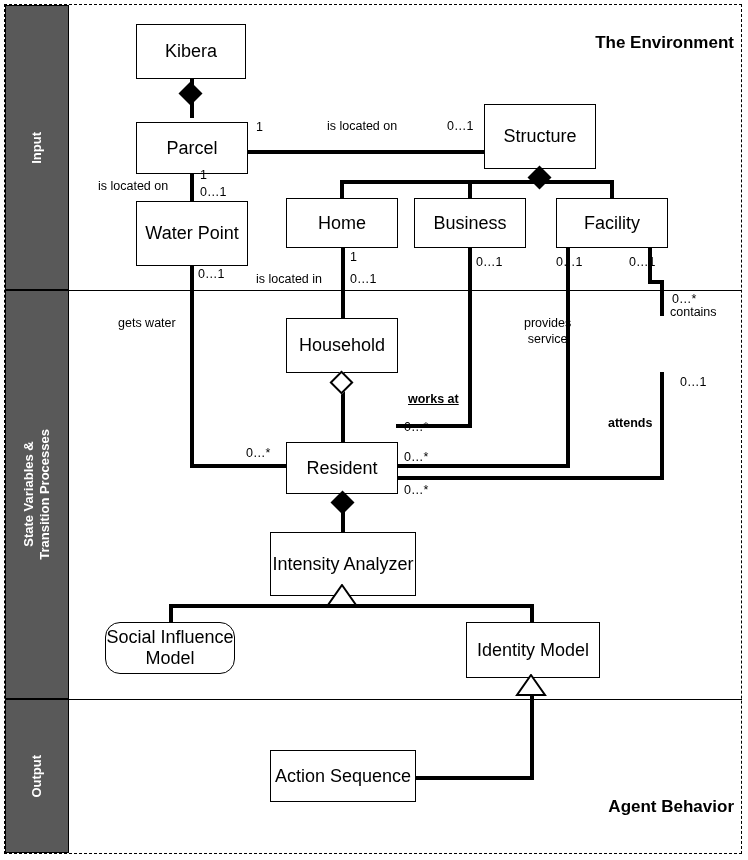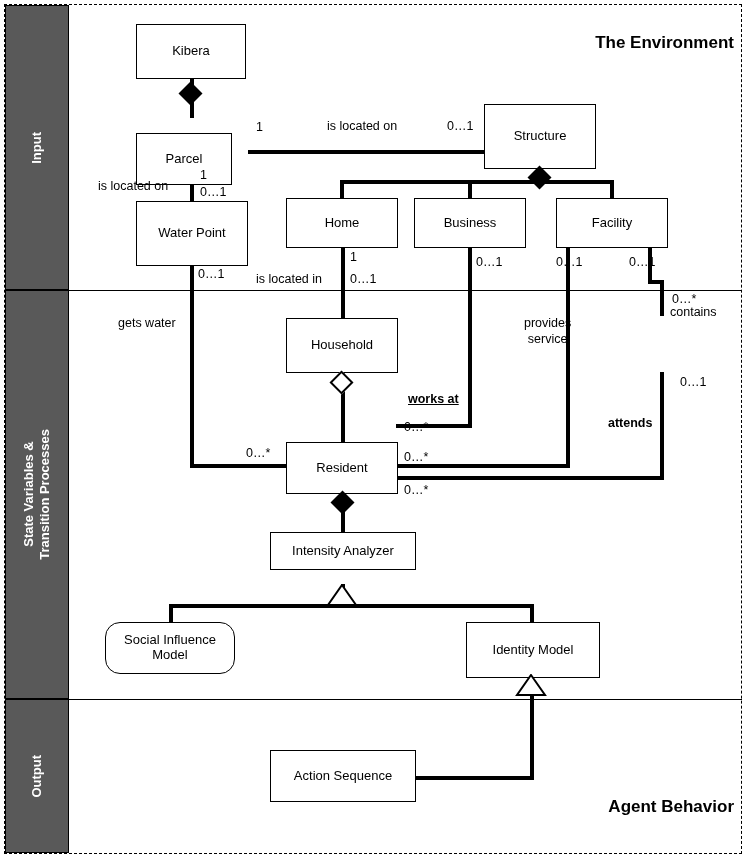--- a/index.html
+++ b/index.html
@@ -51,21 +51,21 @@
   }
   .node {
     position: absolute;
     background: #ffffff;
     border: 1.5px solid #000;
     box-sizing: border-box;
     display: flex;
     align-items: center;
     justify-content: center;
     text-align: center;
-    font-size: 13px;
+    font-size: 18px;
     color: #000;
     line-height: 1.15;
     white-space: pre-line;
     z-index: 6;
   }
   .line {
     position: absolute;
     background: #000;
     z-index: 2;
   }
@@ -184,38 +184,38 @@
     </svg>
   </div>
   <div class="tri-wrap" style="left:515px; top:674px;">
     <svg width="32" height="22" viewBox="0 0 32 22">
       <polygon points="16,1 30,21 2,21" fill="#ffffff" stroke="#000000" stroke-width="2"></polygon>
     </svg>
   </div>
 
   <div class="node" style="left:136px; top:24px; width:110px; height:55px;">Kibera</div>
 
-  <div class="node" style="left:136px; top:133px; width:96px; height:52px;">Parcel</div>
+  <div class="node" style="left:136px; top:122px; width:112px; height:52px;">Parcel</div>
 
   <div class="node" style="left:484px; top:104px; width:112px; height:65px;">Structure</div>
 
   <div class="node" style="left:136px; top:201px; width:112px; height:65px;">Water Point</div>
 
   <div class="node" style="left:286px; top:198px; width:112px; height:50px;">Home</div>
 
   <div class="node" style="left:414px; top:198px; width:112px; height:50px;">Business</div>
 
   <div class="node" style="left:556px; top:198px; width:112px; height:50px;">Facility</div>
 
   <div class="node" style="left:286px; top:318px; width:112px; height:55px;">Household</div>
 
 
   <div class="node" style="left:286px; top:442px; width:112px; height:52px;">Resident</div>
 
-  <div class="node" style="left:270px; top:532px; width:146px; height:38px;">Intensity Analyzer</div>
+  <div class="node" style="left:270px; top:532px; width:146px; height:64px;">Intensity Analyzer</div>
 
   <div class="node" style="left:105px; top:622px; width:130px; height:52px;border-radius:15px;">Social Influence
 Model</div>
 
   <div class="node" style="left:466px; top:622px; width:134px; height:56px;">Identity Model</div>
 
   <div class="node" style="left:270px; top:750px; width:146px; height:52px;">Action Sequence</div>
 
   <div class="lbl" style="left:256px; top:120px;">1</div>
   <div class="lbl" style="left:327px; top:119px;">is located on</div>

